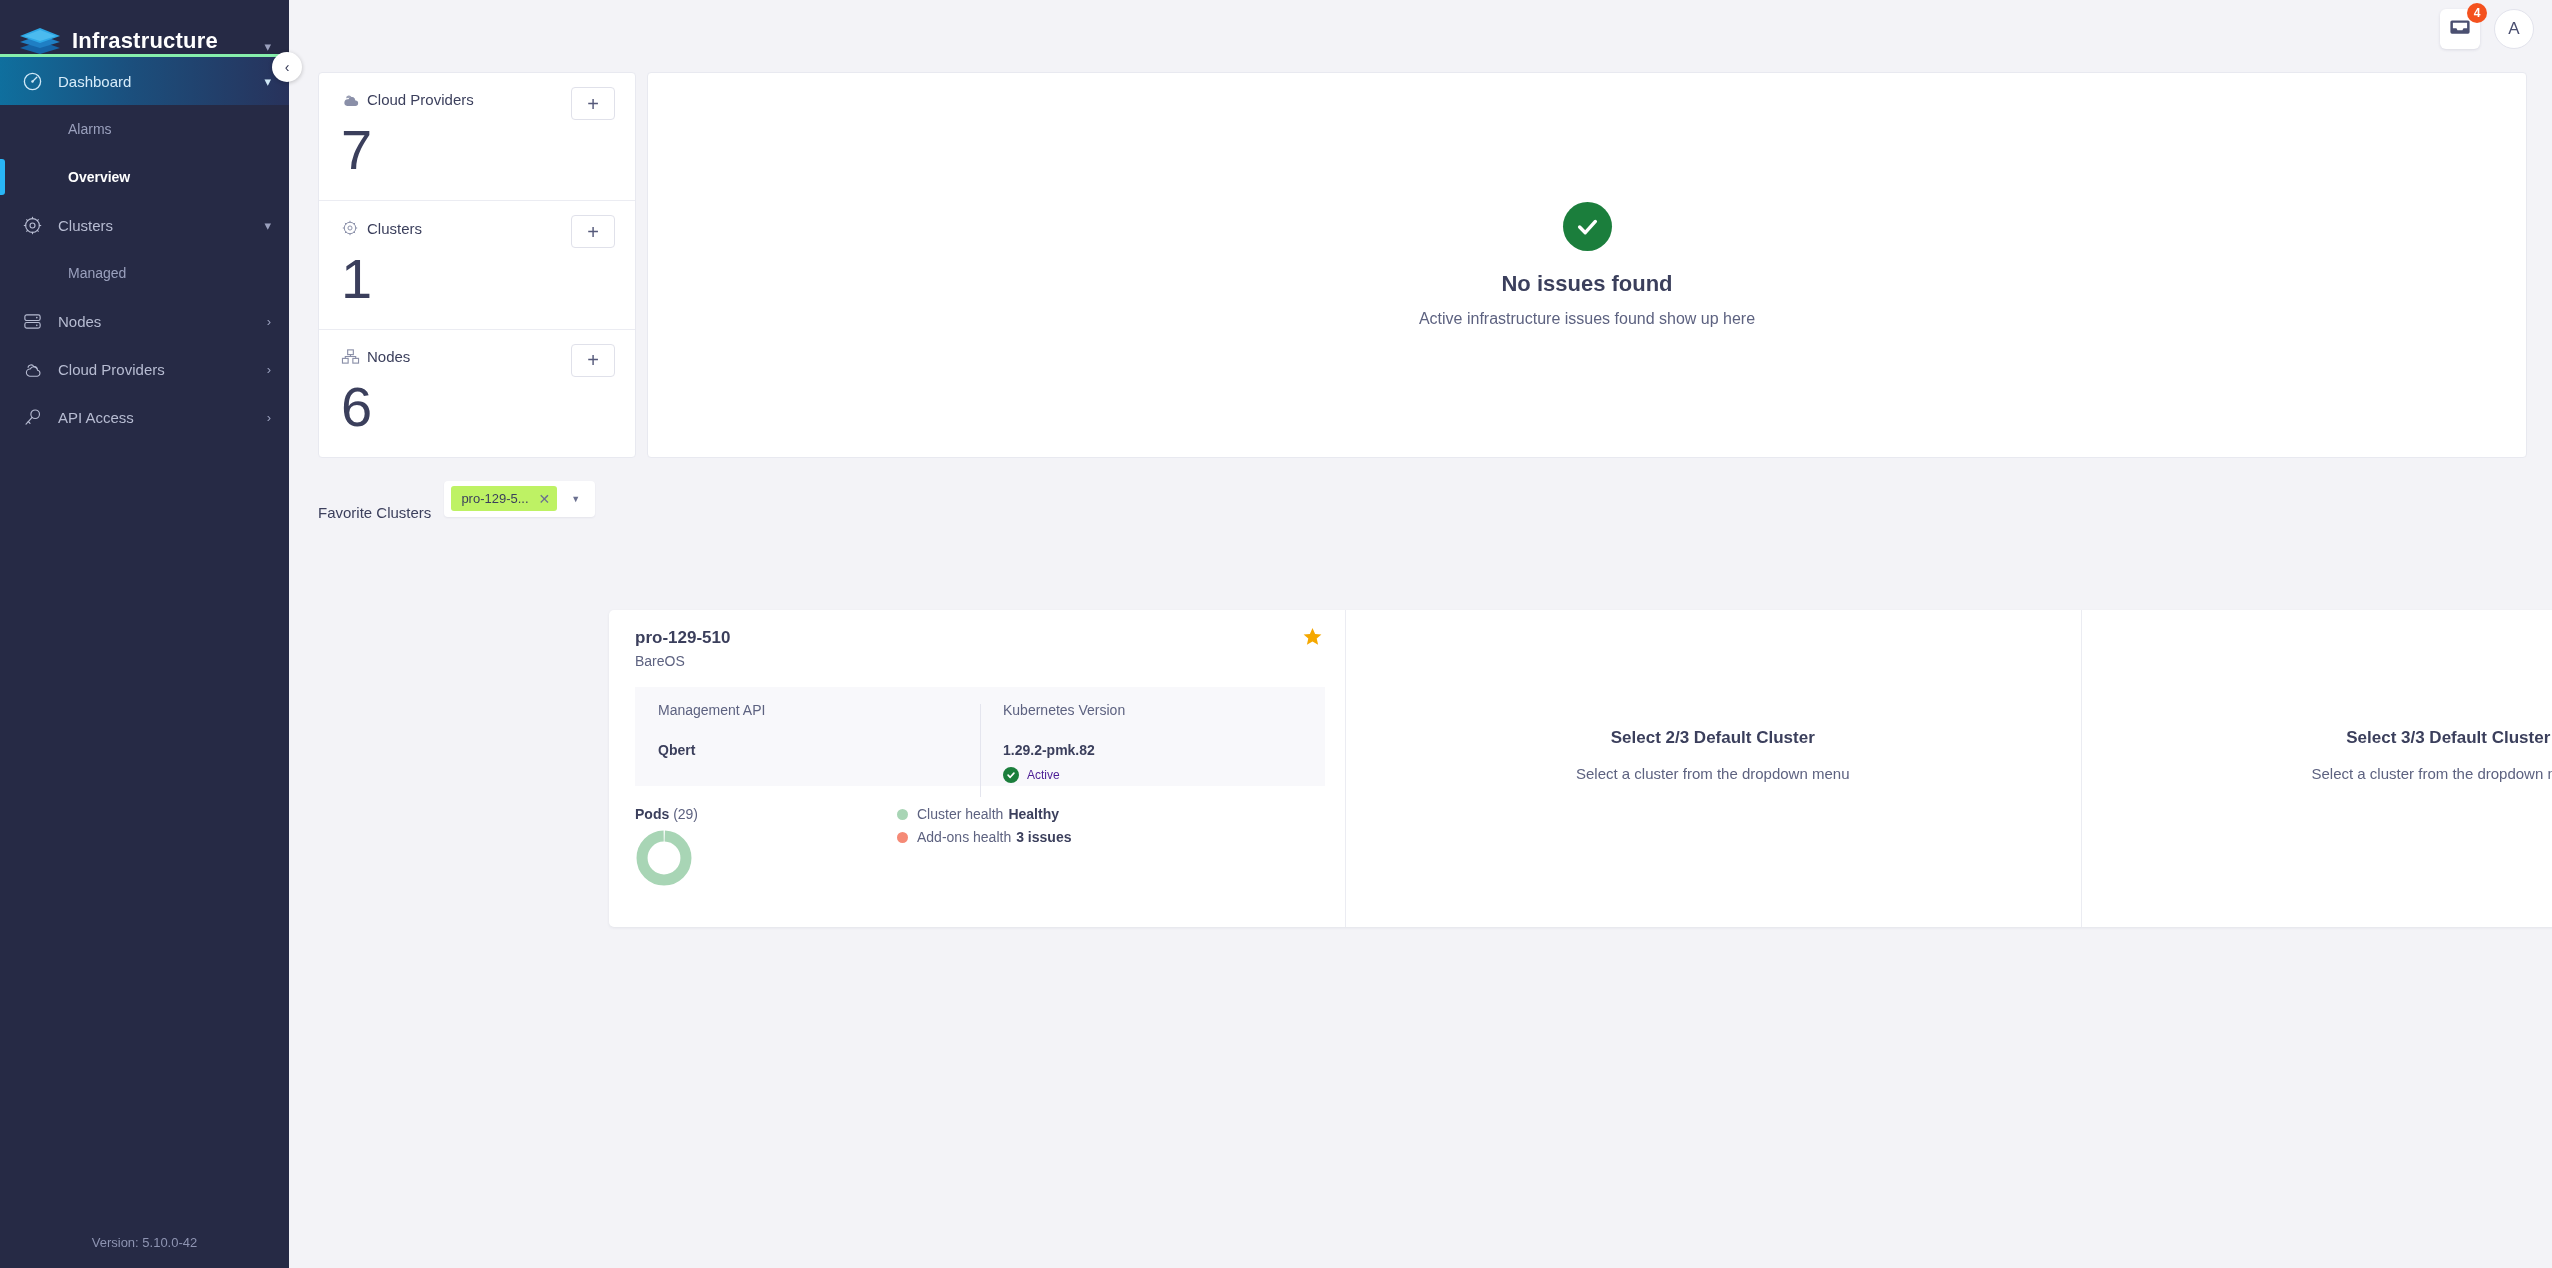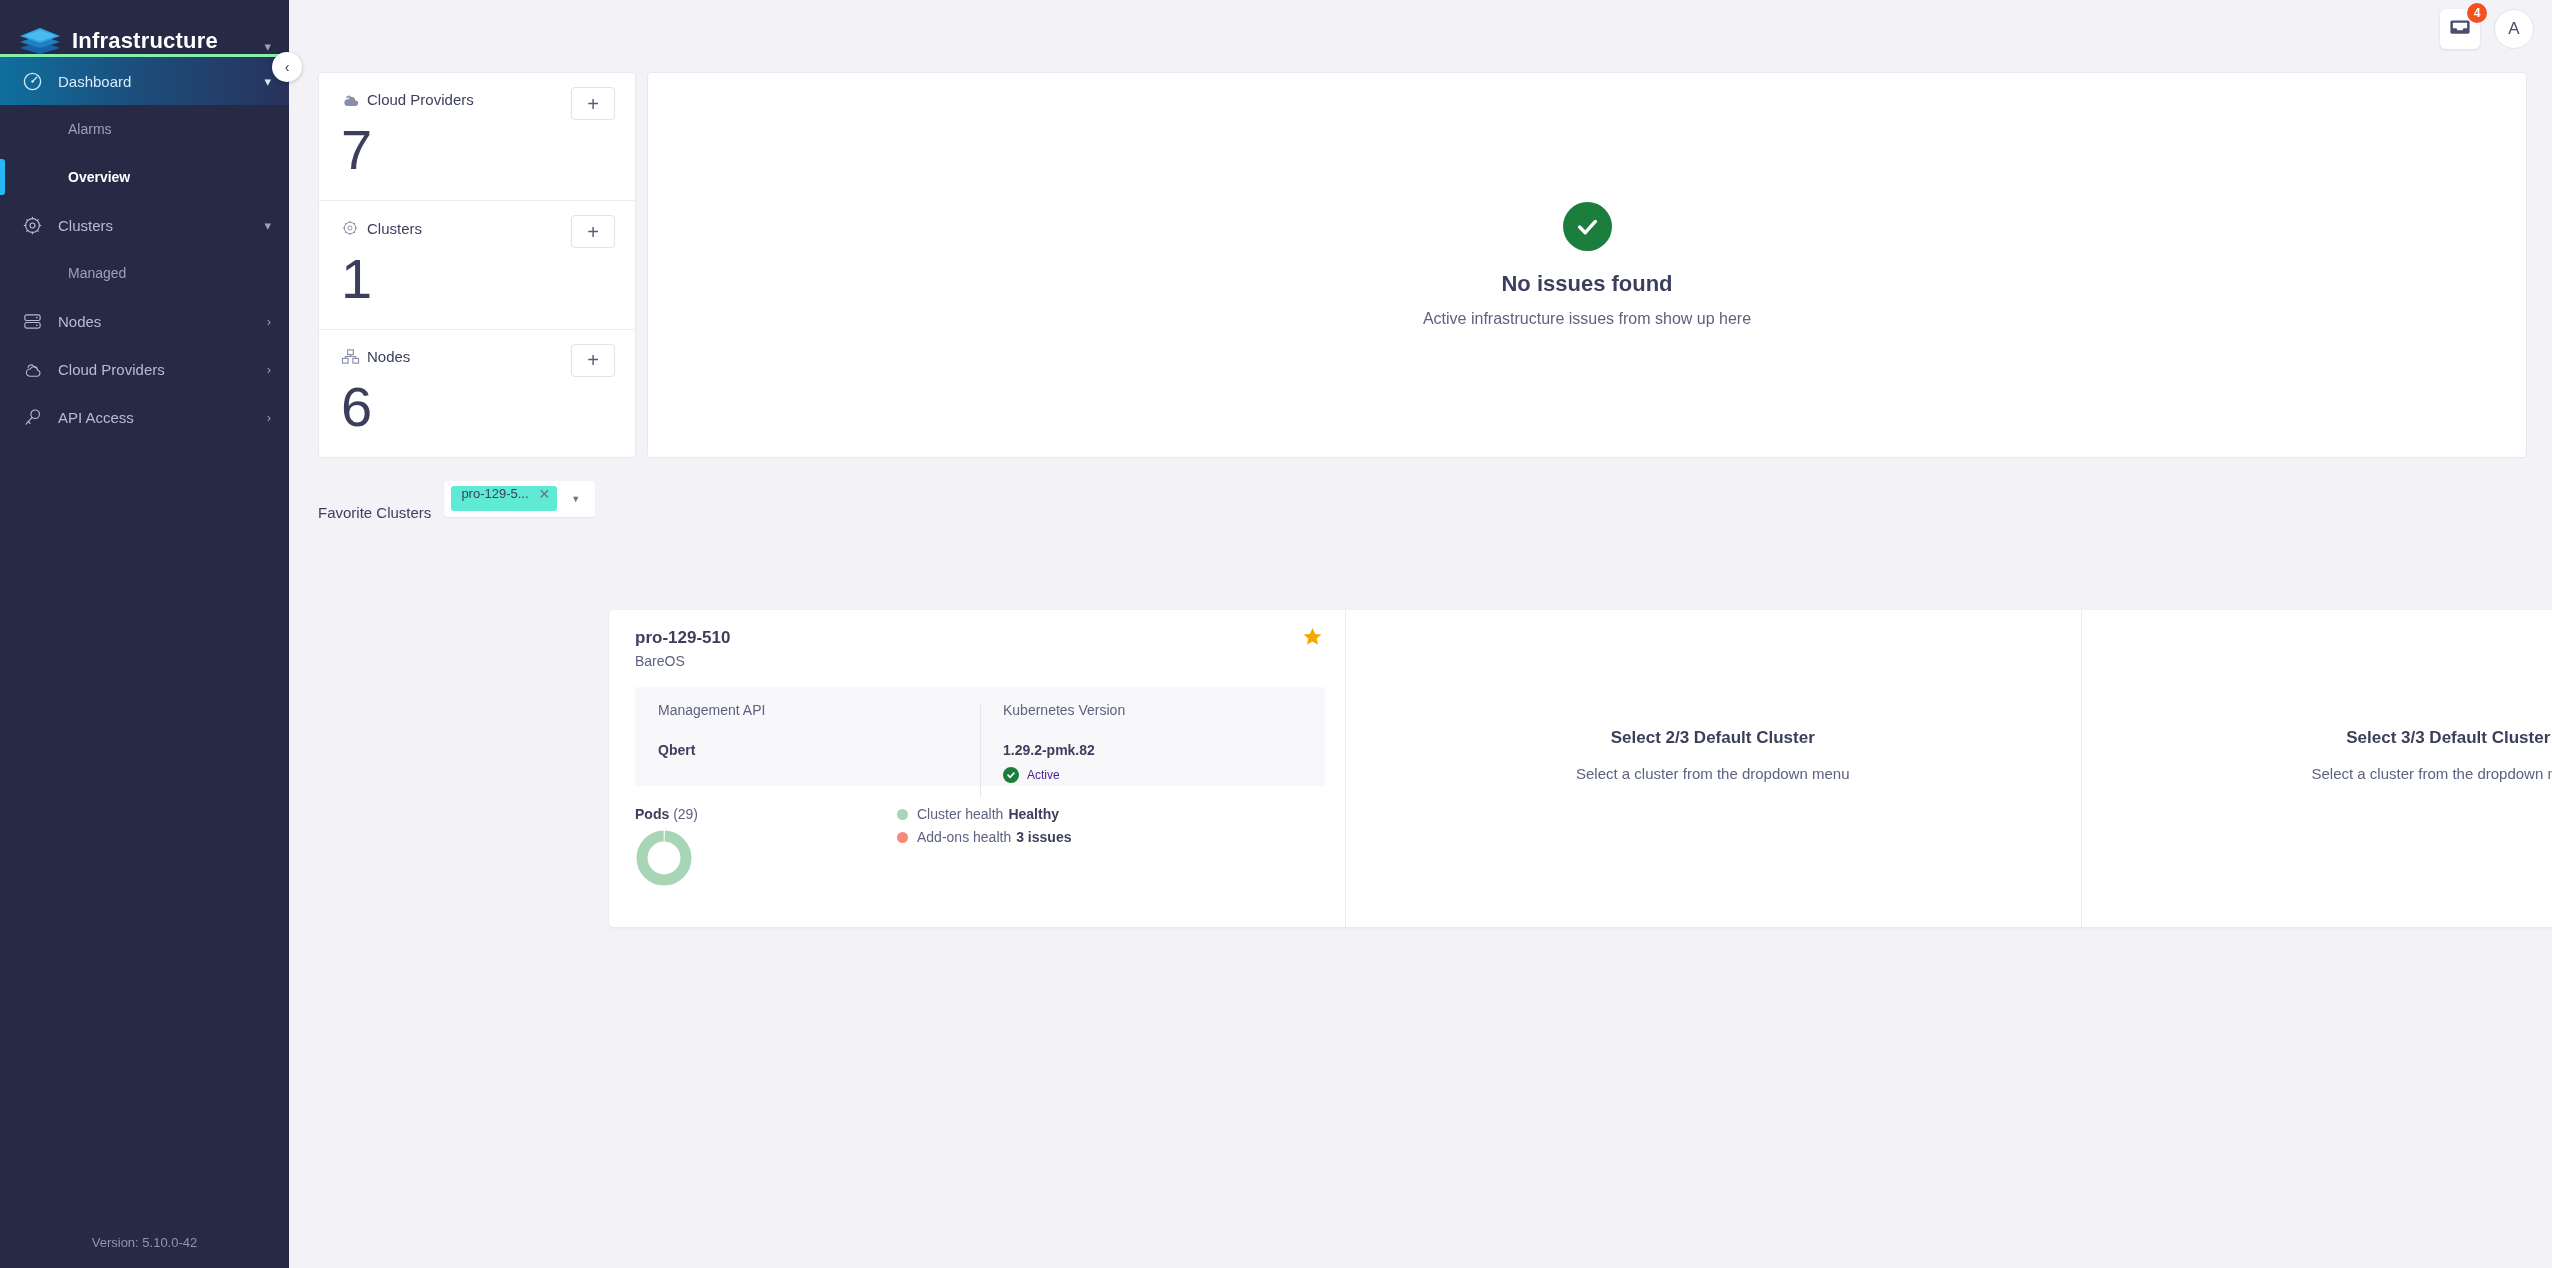--- a/index.html
+++ b/index.html
@@ -140,22 +140,22 @@
 
   
   .fav-bar { position: absolute; left: 29px; top: 419px; display: flex; align-items: center; }
   .fav-label { font-size: 15px; color: #3b3f5c; margin-right: 13px; margin-top: 28px; }
   .fav-select {
     height: 36px; background: #ffffff; border-radius: 4px;
     display: flex; align-items: center; padding: 0 6px 0 7px;
     box-shadow: 0 1px 2px rgba(40,45,80,.07); cursor: pointer;
   }
   .fav-chip {
-    height: 25px; background: #5eead4; border-radius: 3px;
-    display: flex; padding: 0 7px 0 10px;
+    height: 25px; background: #bef264; border-radius: 3px;
+    display: flex; align-items: center; padding: 0 7px 0 10px;
     font-size: 13px; color: #3b3f5c; gap: 10px;
   }
   .fav-chip-x { font-size: 14px; color: #6b7090; cursor: pointer; }
   .fav-caret { margin: 0 9px 0 14px; font-size: 9px; color: #6b7090; }
 
   
   .cards-row {
     position: absolute; left: 320px; top: 553px;
     width: 2207px; height: 317px;
     background: #ffffff; border-radius: 5px;
@@ -384,21 +384,21 @@
       </div>
     </div>
 
     <div class="issues-panel">
       <div class="issues-check">
         <svg width="27" height="27" viewBox="0 0 24 24" fill="none" stroke="#ffffff" stroke-width="3" stroke-linecap="round" stroke-linejoin="round">
           <polyline points="5,12.5 10,17.5 19,7.5"></polyline>
         </svg>
       </div>
       <div class="issues-title">No issues found</div>
-      <div class="issues-sub">Active infrastructure issues from show up here</div>
+      <div class="issues-sub">Active infrastructure issues found show up here</div>
     </div>
   </div>
 
   <div class="fav-bar">
     <span class="fav-label">Favorite Clusters</span>
     <div class="fav-select">
       <span class="fav-chip">
         <span>pro-129-5...</span>
         <span class="fav-chip-x">✕</span>
       </span>

